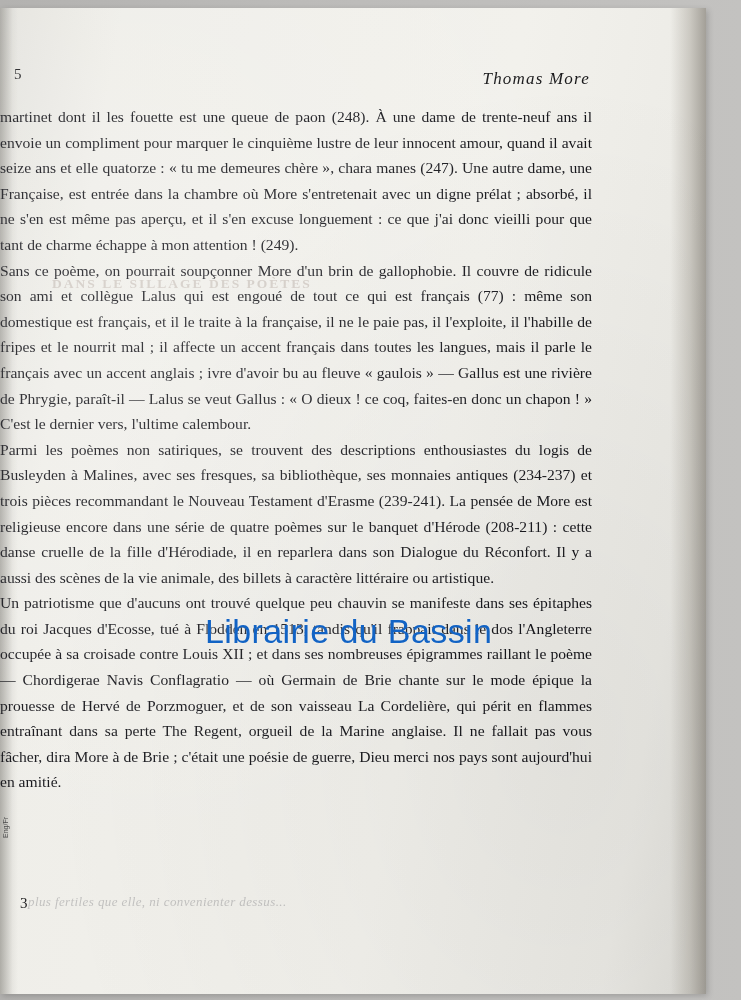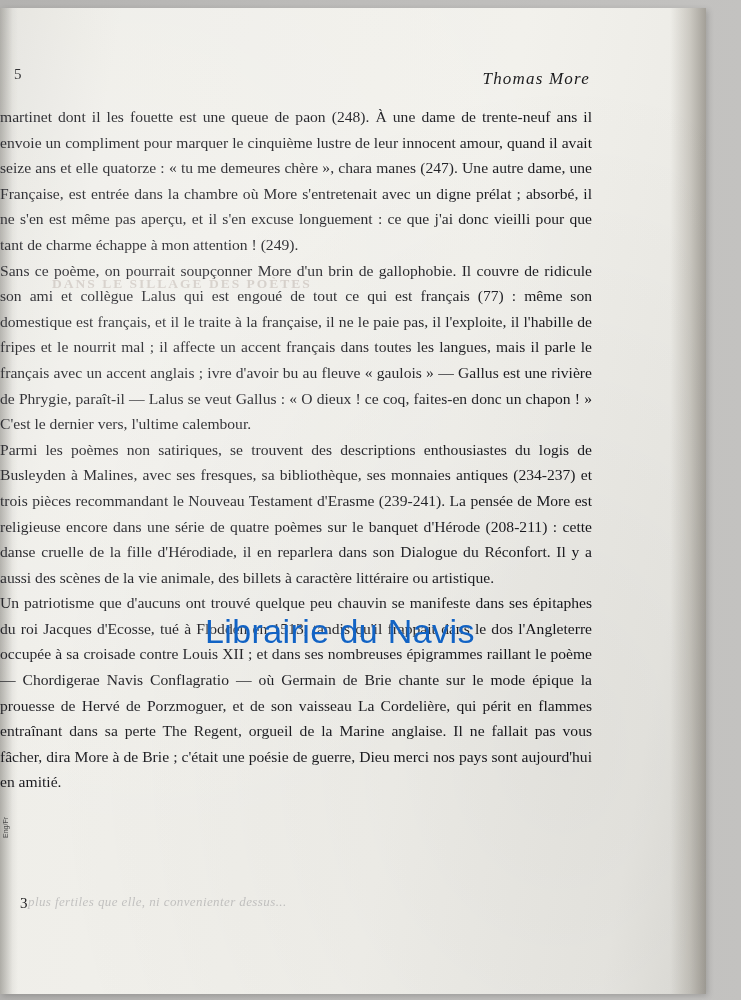--- a/index.html
+++ b/index.html
@@ -174,15 +174,15 @@
 
     <div class="showthrough">plus fertiles que elle, ni convenienter dessus...</div>
 
     <div class="folio folio-bottom">3</div>
 
     <div class="spine-text">Eng/Fr</div>
 
     <div class="paper-grain"></div>
   </div>
 
-  <div class="watermark">Librairie du Navis</div>
+  <div class="watermark">Librairie du Bassin</div>
 
 </div>
 
 </body></html>

